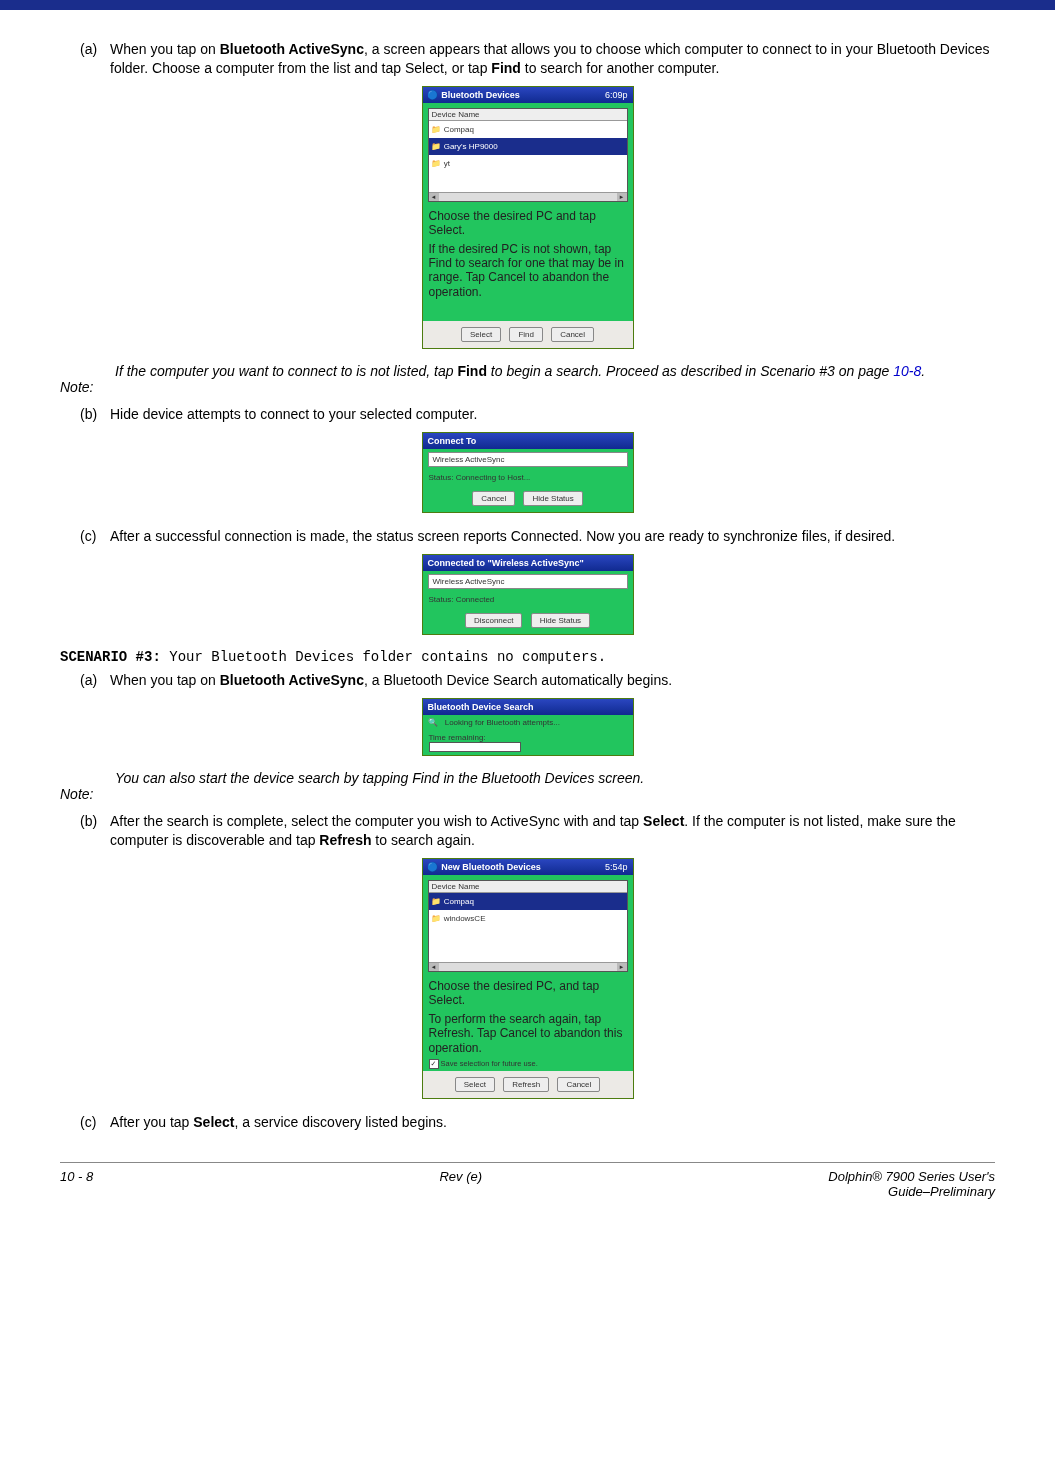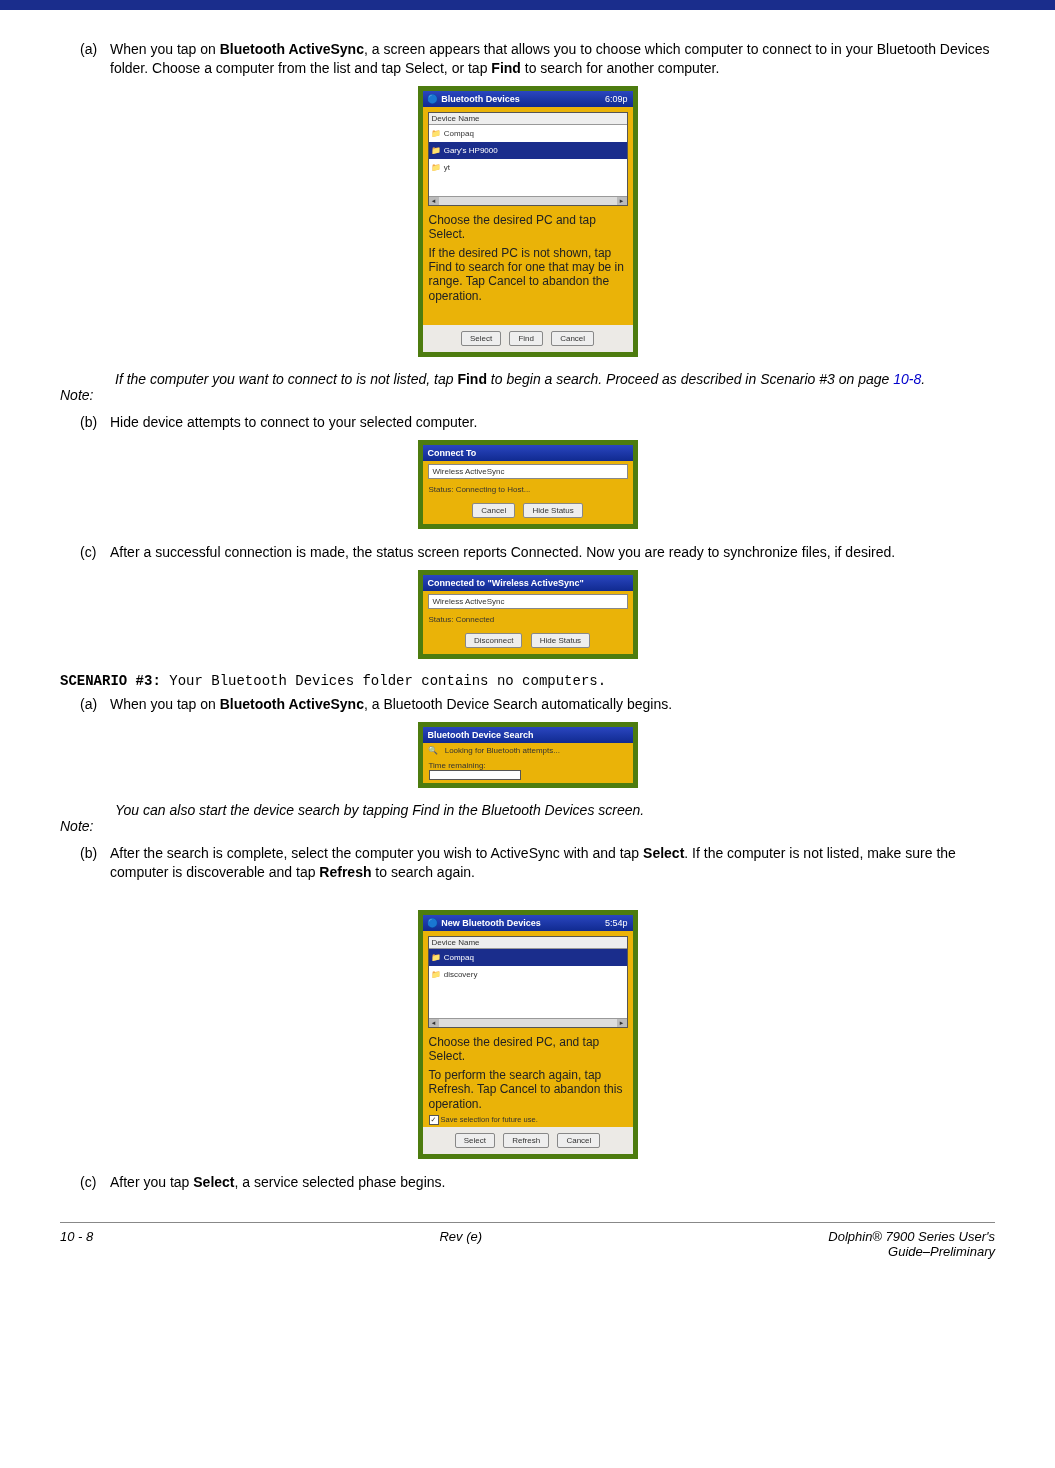--- a/index.html
+++ b/index.html
@@ -59,22 +59,22 @@
   }
   b { font-weight: bold; }
 
   
   .shot-wrap {
     text-align: center;
     margin: 8px 0 14px 0;
   }
   .shot {
     display: inline-block;
-    border: 5px solid #4d7c0f;
-    background: #eab308;
+    border: 1px solid #4d7c0f;
+    background: #22c55e;
     text-align: left;
     font-size: 8px;
     color: #333;
     font-family: Tahoma, Arial, sans-serif;
   }
   .tbar {
     background: #102a90;
     background: linear-gradient(#2a46c0,#102a90);
     color: #fff;
     padding: 3px 5px;
@@ -302,47 +302,47 @@
   </div>
 
   <div class="item letter-item">
     <div class="letter">(b)</div>
     <div class="letter-text">
       <span>After the search is complete, select the computer you wish to ActiveSync with and tap </span><b>Select</b><span>. If the computer is not listed, make sure the computer is discoverable and tap </span><b>Refresh</b><span> to search again.</span>
     </div>
   </div>
 
   <div class="shot-wrap">
-    <div class="shot" style="width:210px;margin-top:20px;">
+    <div class="shot" style="width:210px;">
       <div class="tbar"><span>🔵</span> <span>New Bluetooth Devices</span><span class="clock">5:54p</span></div>
       <div class="listbox">
         <div class="listhead">Device Name</div>
         <div class="listrow sel">📁 <span>Compaq</span></div>
-        <div class="listrow">📁 <span>discovery</span></div>
+        <div class="listrow">📁 <span>windowsCE</span></div>
         <div style="height:35px;"></div>
         <div class="hscroll">
             <span>◂</span>
             <span>▸</span>
           </div>
       </div>
       <div class="hint">Choose the desired PC, and tap Select.</div>
       <div class="hint">To perform the search again, tap Refresh. Tap Cancel to abandon this operation.</div>
       <div class="checkrow"><span class="box">✓</span> <span>Save selection for future use.</span></div>
       <div class="btnrow">
         <span class="btn">Select</span>
         <span class="btn">Refresh</span>
         <span class="btn">Cancel</span>
       </div>
     </div>
   </div>
 
   <div class="item letter-item">
     <div class="letter">(c)</div>
     <div class="letter-text">
-      <span>After you tap </span><b>Select</b><span>, a service selected phase begins.</span>
+      <span>After you tap </span><b>Select</b><span>, a service discovery listed begins.</span>
     </div>
   </div>
 
   <hr class="footer-rule">
   <div class="footer">
     <div class="left">10 - 8</div>
     <div class="mid">Rev (e)</div>
     <div class="right">
       <span>Dolphin® 7900 Series User's</span><br>
       <span>Guide–Preliminary</span>

